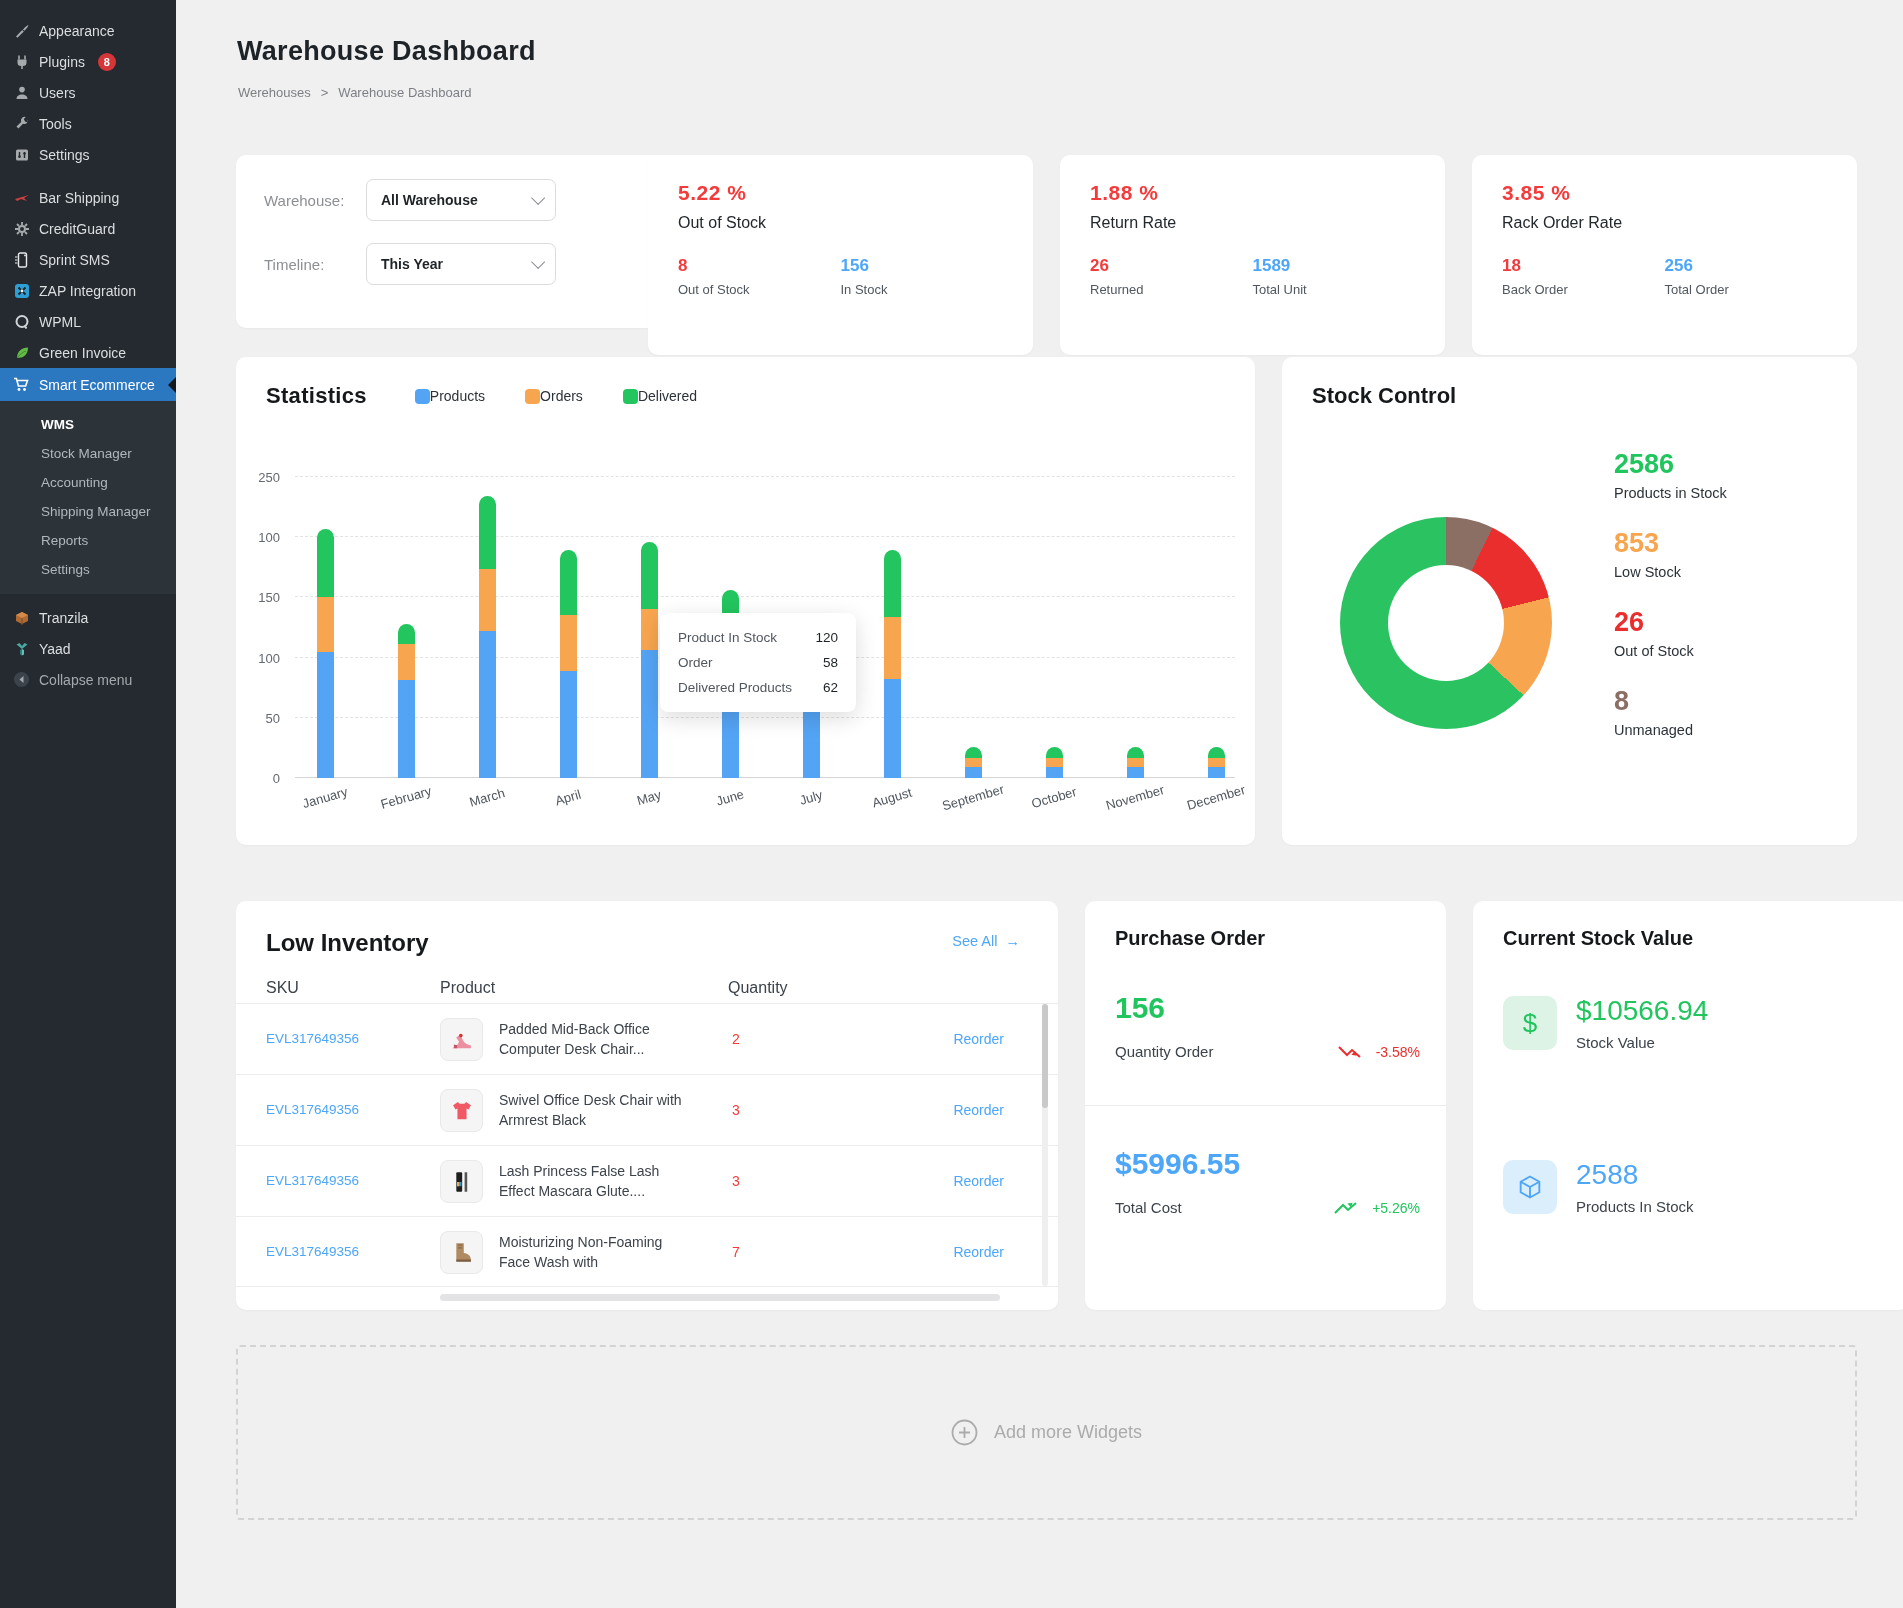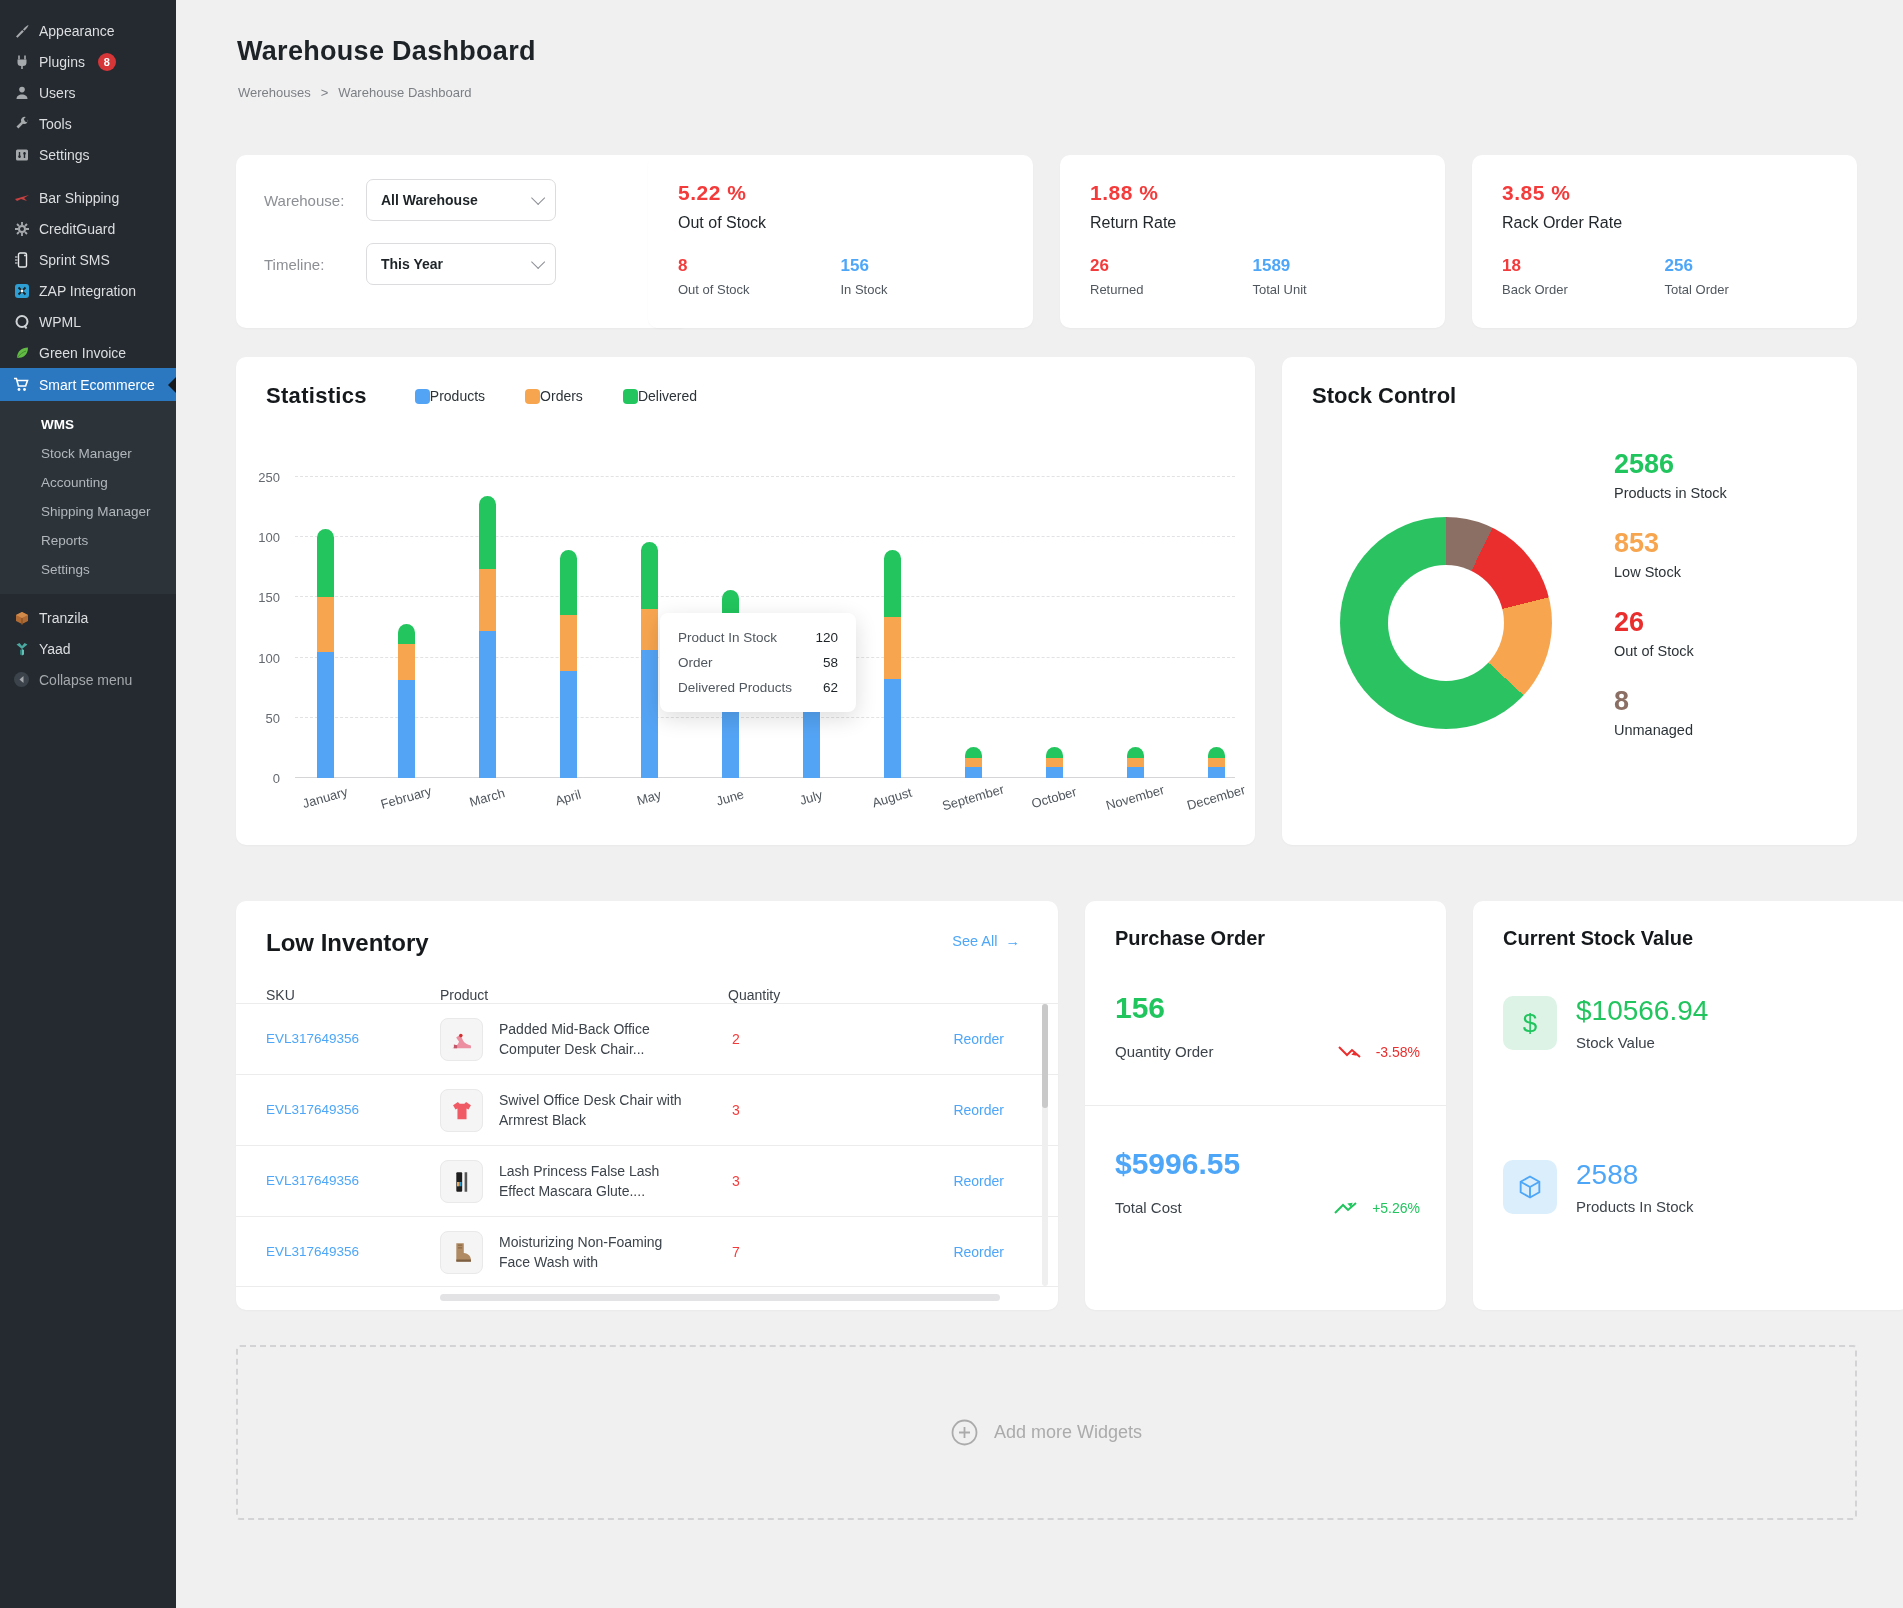--- a/index.html
+++ b/index.html
@@ -28,21 +28,21 @@
   .page-title { position:absolute; left:237px; top:36px; font-size:27px; font-weight:600; color:#1d2327; letter-spacing:0.3px; }
   .breadcrumb { position:absolute; left:238px; top:85px; font-size:13px; color:#7b7f84; display:flex; gap:10px; align-items:center; }
 
   
   .filter-card { left:236px; top:155px; width:454px; height:173px; padding:24px 28px; }
   .filter-row { display:flex; align-items:center; margin-bottom:22px; }
   .filter-row label { width:102px; color:#8c8f94; font-size:15px; }
   .select { width:190px; height:42px; border:1px solid #dcdcde; border-radius:7px; display:flex; align-items:center; justify-content:space-between; padding:0 14px; font-size:14px; color:#1d2327; font-weight:600; cursor:pointer; background:#fff; }
   .chev { width:10px; height:10px; border-right:1.6px solid #8c8f94; border-bottom:1.6px solid #8c8f94; transform:rotate(45deg) translateY(-3px); }
 
-  .kpi { width:385px; height:173px; padding:26px 30px 20px 30px; }
+  .kpi { width:385px; height:200px; padding:26px 30px 20px 30px; }
   .kpi .pct { font-size:21px; font-weight:bold; color:#f43b3b; letter-spacing:0.5px; }
   .kpi .kpi-title { font-size:16px; color:#23282d; margin-top:9px; }
   .kpi .kpi-bottom { display:flex; margin-top:24px; }
   .kpi .col { width:50%; }
   .kpi .val { font-size:17px; font-weight:bold; }
   .kpi .val.red { color:#f43b3b; } .kpi .val.blue { color:#4da6f8; }
   .kpi .sub { font-size:13px; color:#50575e; margin-top:6px; }
 
   
   .stats-card { left:236px; top:357px; width:1019px; height:488px; }
@@ -71,21 +71,21 @@
   .donut::after { content:""; position:absolute; left:50%; top:50%; width:116px; height:116px; margin:-58px 0 0 -58px; background:#fff; border-radius:50%; }
   .stock-stats { position:absolute; left:332px; top:92px; display:flex; flex-direction:column; gap:27px; }
   .ss-val { font-size:27px; font-weight:bold; }
   .ss-lbl { font-size:14.5px; color:#2c3338; margin-top:5px; }
   .c-green { color:#21c55e; } .c-orange { color:#f7a54f; } .c-red { color:#ea2e2e; } .c-brown { color:#8b6f64; } .c-blue { color:#4da6f8; }
 
   
   .inv-card { left:236px; top:901px; width:822px; height:409px; }
   .inv-title { position:absolute; left:30px; top:28px; font-size:24px; font-weight:bold; color:#16191c; }
   .see-all { position:absolute; right:38px; top:32px; color:#4da6f8; font-size:14.5px; display:flex; gap:8px; align-items:center; cursor:pointer; }
-  .inv-head { position:absolute; top:78px; left:0; right:0; height:24px; font-size:14px; color:#3c434a;margin-top:8px; }
+  .inv-head { position:absolute; top:78px; left:0; right:0; height:24px; font-size:16px; color:#3c434a; }
   .inv-head .h-sku { position:absolute; left:30px; } .inv-head .h-prod { position:absolute; left:204px; } .inv-head .h-qty { position:absolute; left:492px; }
   .inv-rows { position:absolute; top:102px; left:0; right:0; }
   .inv-row { position:relative; height:71px; border-top:1px solid #ececec; }
   .sku { position:absolute; left:30px; top:27px; font-size:13.5px; color:#4da6f8; cursor:pointer; }
   .thumb { position:absolute; left:204px; top:14px; width:43px; height:43px; background:#f5f5f5; border:1px solid #e9e9e9; border-radius:8px; display:flex; align-items:center; justify-content:center; }
   .pname { position:absolute; left:263px; top:15px; font-size:14px; color:#3c434a; line-height:20px; }
   .qty { position:absolute; left:496px; top:27px; font-size:14px; color:#f43b3b; }
   .reorder { position:absolute; right:54px; top:27px; font-size:14px; color:#4da6f8; cursor:pointer; }
   .vscroll { position:absolute; right:10px; top:103px; width:6px; height:282px; background:#efefef; border-radius:3px; }
   .vscroll .vthumb { position:absolute; top:0; left:0; width:6px; height:104px; background:#c9c9c9; border-radius:3px; }

